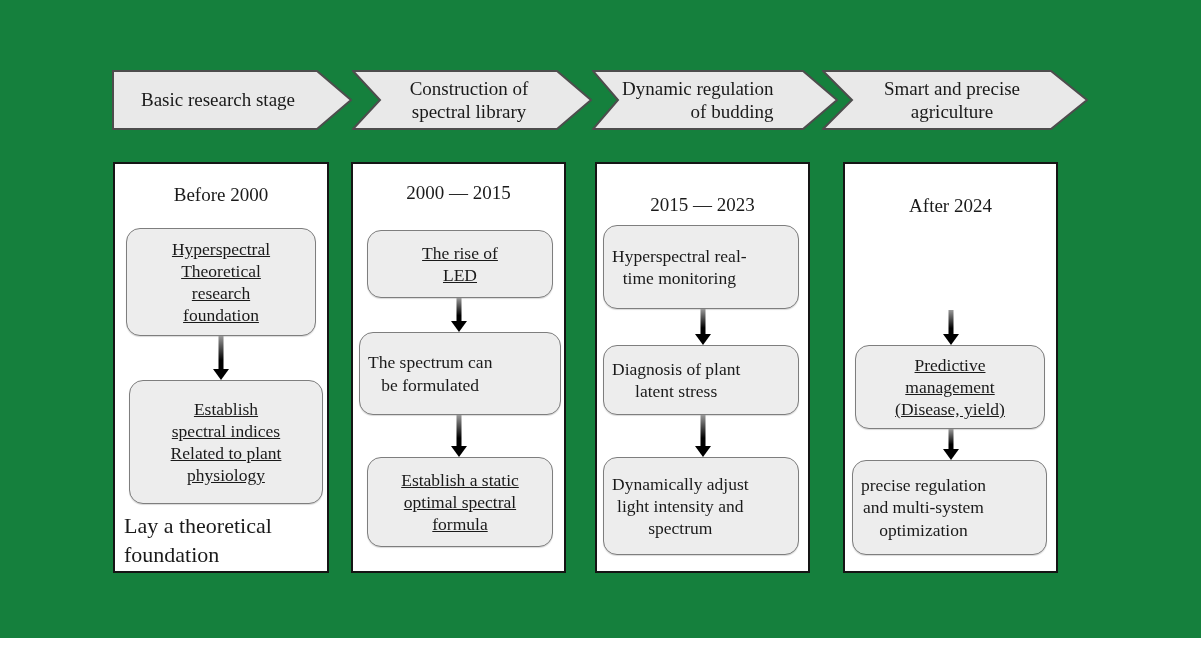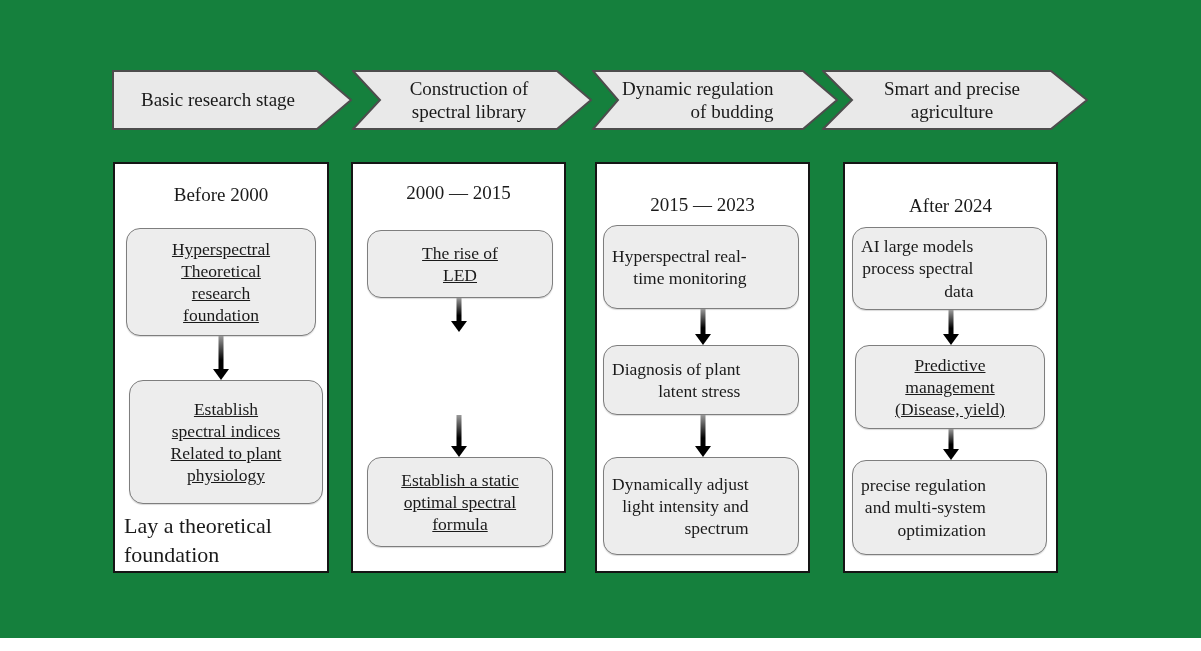--- a/index.html
+++ b/index.html
@@ -38,21 +38,21 @@
     position:absolute;box-sizing:border-box;
     background:#ededed;
     border:1.6px solid #7e7e7e;
     border-radius:14px;
     display:flex;align-items:center;
     font-size:17.5px;line-height:1.26;
     white-space:pre-line;
     box-shadow:0 1px 1px rgba(0,0,0,0.15);
   }
   .node.center{justify-content:center;text-align:center;padding:2px 4px;text-decoration:underline;}
-  .node.leftal{justify-content:flex-start;text-align:right;padding:2px 4px 2px 8px;}
+  .node.leftal{justify-content:flex-start;text-align:center;padding:2px 4px 2px 8px;}
   .footer-text{
     position:absolute;
     font-size:22px;line-height:1.3;
     white-space:pre-line;text-align:left;
   }
   
   .down-arrow{position:absolute;left:0;right:0;}
   .down-arrow::before{
     content:"";position:absolute;left:50%;transform:translateX(-50%);
     top:0;bottom:9px;width:5px;
@@ -115,20 +115,22 @@
 physiology</div>
     <div class="footer-text" style="top:348px;left:9px;width:200px">Lay a theoretical
 foundation</div>
   </div>
 
   <div class="col" style="left:351px;width:215px">
     <div class="period" style="top:18px">2000 — 2015</div>
     <div class="node center" style="top:66px;left:14px;width:186px;height:68px">The rise of
 LED</div>
     <div class="down-arrow" style="top:134px;height:34px"></div>
+    <div class="node leftal" style="top:168px;left:6px;width:202px;height:83px">The spectrum can
+be formulated</div>
     <div class="down-arrow" style="top:251px;height:42px"></div>
     <div class="node center" style="top:293px;left:14px;width:186px;height:90px">Establish a static
 optimal spectral
 formula</div>
   </div>
 
   <div class="col" style="left:595px;width:215px">
     <div class="period" style="top:30px">2015 — 2023</div>
     <div class="node leftal" style="top:61px;left:6px;width:196px;height:84px">Hyperspectral real-
 time monitoring</div>
@@ -136,23 +138,20 @@
     <div class="node leftal" style="top:181px;left:6px;width:196px;height:70px">Diagnosis of plant
 latent stress</div>
     <div class="down-arrow" style="top:251px;height:42px"></div>
     <div class="node leftal" style="top:293px;left:6px;width:196px;height:98px">Dynamically adjust
 light intensity and
 spectrum</div>
   </div>
 
   <div class="col" style="left:843px;width:215px">
     <div class="period" style="top:31px">After 2024</div>
-    <div class="node leftal" style="top:63px;left:7px;width:195px;height:83px">AI large models
-process spectral
-data</div>
     <div class="down-arrow" style="top:146px;height:35px"></div>
     <div class="node center" style="top:181px;left:10px;width:190px;height:84px">Predictive
 management
 (Disease, yield)</div>
     <div class="down-arrow" style="top:265px;height:31px"></div>
     <div class="node leftal" style="top:296px;left:7px;width:195px;height:95px">precise regulation
 and multi-system
 optimization</div>
   </div>
 

